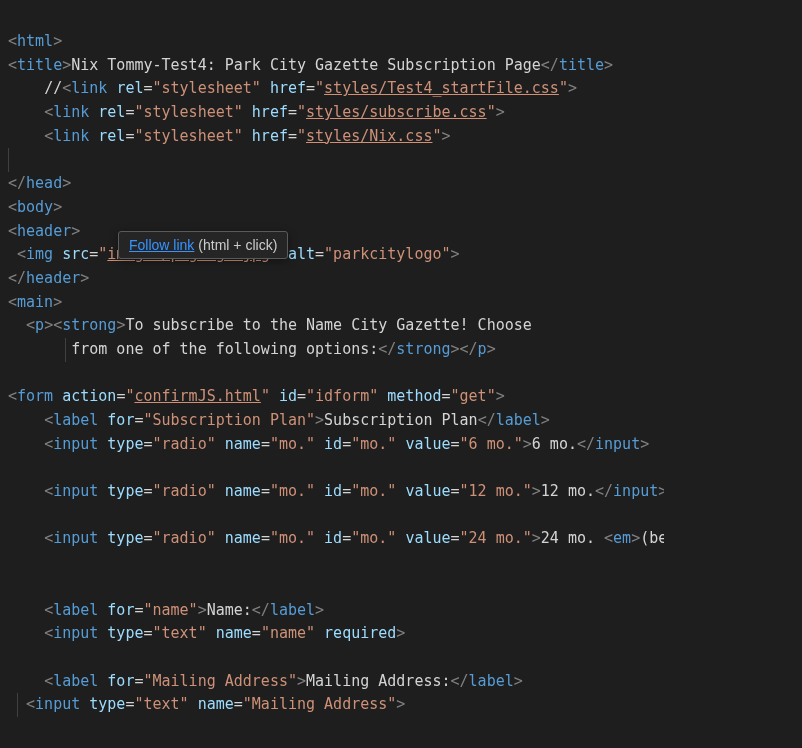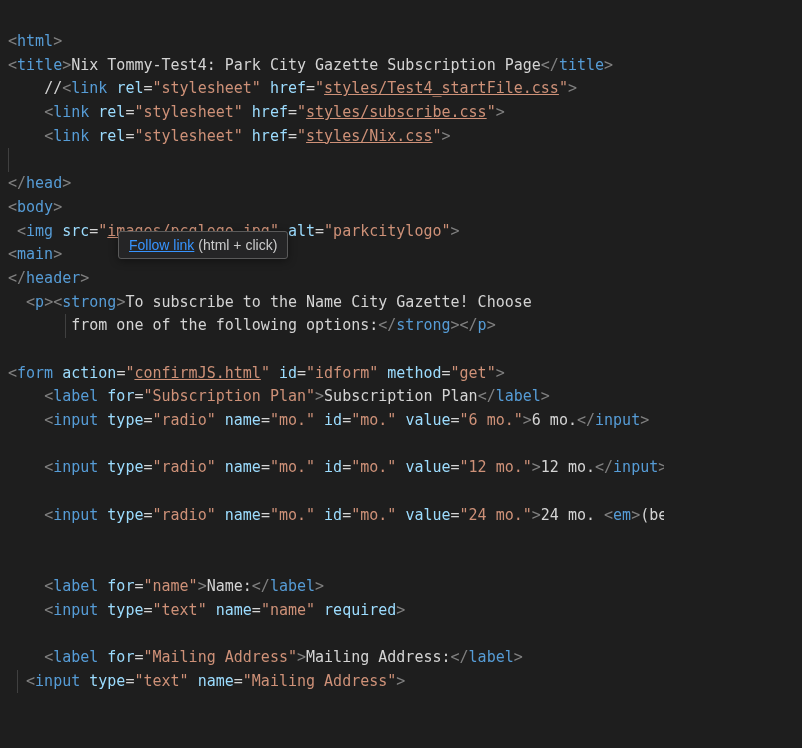--- a/index.html
+++ b/index.html
@@ -78,23 +78,24 @@
 <div class="editor">
   <div class="code-area">
       <div class="code-line"><span class="tok tok-p">&lt;</span><span class="tok tok-t">html</span><span class="tok tok-p">&gt;</span></div>
       <div class="code-line"><span class="tok tok-p">&lt;</span><span class="tok tok-t">title</span><span class="tok tok-p">&gt;</span><span class="tok tok-x">Nix Tommy-Test4: Park City Gazette Subscription Page</span><span class="tok tok-p">&lt;/</span><span class="tok tok-t">title</span><span class="tok tok-p">&gt;</span></div>
       <div class="code-line"><span class="tok tok-w">    </span><span class="tok tok-x">//</span><span class="tok tok-p">&lt;</span><span class="tok tok-t">link</span><span class="tok tok-w"> </span><span class="tok tok-a">rel</span><span class="tok tok-o">=</span><span class="tok tok-s">"stylesheet"</span><span class="tok tok-w"> </span><span class="tok tok-a">href</span><span class="tok tok-o">=</span><span class="tok tok-s">"</span><span class="tok tok-l">styles/Test4_startFile.css</span><span class="tok tok-s">"</span><span class="tok tok-p">&gt;</span></div>
       <div class="code-line"><span class="tok tok-w">    </span><span class="tok tok-p">&lt;</span><span class="tok tok-t">link</span><span class="tok tok-w"> </span><span class="tok tok-a">rel</span><span class="tok tok-o">=</span><span class="tok tok-s">"stylesheet"</span><span class="tok tok-w"> </span><span class="tok tok-a">href</span><span class="tok tok-o">=</span><span class="tok tok-s">"</span><span class="tok tok-l">styles/subscribe.css</span><span class="tok tok-s">"</span><span class="tok tok-p">&gt;</span></div>
       <div class="code-line"><span class="tok tok-w">    </span><span class="tok tok-p">&lt;</span><span class="tok tok-t">link</span><span class="tok tok-w"> </span><span class="tok tok-a">rel</span><span class="tok tok-o">=</span><span class="tok tok-s">"stylesheet"</span><span class="tok tok-w"> </span><span class="tok tok-a">href</span><span class="tok tok-o">=</span><span class="tok tok-s">"</span><span class="tok tok-l">styles/Nix.css</span><span class="tok tok-s">"</span><span class="tok tok-p">&gt;</span></div>
       <div class="code-line"><span class="indent-guide" style="left: 8px;"></span></div>
       <div class="code-line"><span class="tok tok-p">&lt;/</span><span class="tok tok-t">head</span><span class="tok tok-p">&gt;</span></div>
       <div class="code-line"><span class="tok tok-p">&lt;</span><span class="tok tok-t">body</span><span class="tok tok-p">&gt;</span></div>
+      <div class="code-line"><span class="tok tok-p">&lt;</span><span class="tok tok-t">header</span><span class="tok tok-p">&gt;</span></div>
       <div class="code-line"><span class="tok tok-w"> </span><span class="tok tok-p">&lt;</span><span class="tok tok-t">img</span><span class="tok tok-w"> </span><span class="tok tok-a">src</span><span class="tok tok-o">=</span><span class="tok tok-s">"</span><span class="tok tok-l">images/pcglogo.jpg</span><span class="tok tok-s">"</span><span class="tok tok-w"> </span><span class="tok tok-a">alt</span><span class="tok tok-o">=</span><span class="tok tok-s">"parkcitylogo"</span><span class="tok tok-p">&gt;</span></div>
+      <div class="code-line"><span class="tok tok-p">&lt;/</span><span class="tok tok-t">header</span><span class="tok tok-p">&gt;</span></div>
       <div class="code-line"><span class="tok tok-p">&lt;</span><span class="tok tok-t">main</span><span class="tok tok-p">&gt;</span></div>
-      <div class="code-line"><span class="tok tok-p">&lt;/</span><span class="tok tok-t">header</span><span class="tok tok-p">&gt;</span></div>
       <div class="code-line"><span class="tok tok-w">  </span><span class="tok tok-p">&lt;</span><span class="tok tok-t">p</span><span class="tok tok-p">&gt;</span><span class="tok tok-p">&lt;</span><span class="tok tok-t">strong</span><span class="tok tok-p">&gt;</span><span class="tok tok-x">To subscribe to the Name City Gazette! Choose</span></div>
       <div class="code-line"><span class="indent-guide" style="left: 64.7px;"></span><span class="tok tok-w">       </span><span class="tok tok-x">from one of the following options:</span><span class="tok tok-p">&lt;/</span><span class="tok tok-t">strong</span><span class="tok tok-p">&gt;</span><span class="tok tok-p">&lt;/</span><span class="tok tok-t">p</span><span class="tok tok-p">&gt;</span></div>
       <div class="code-line"></div>
       <div class="code-line"><span class="tok tok-p">&lt;</span><span class="tok tok-t">form</span><span class="tok tok-w"> </span><span class="tok tok-a">action</span><span class="tok tok-o">=</span><span class="tok tok-s">"</span><span class="tok tok-l">confirmJS.html</span><span class="tok tok-s">"</span><span class="tok tok-w"> </span><span class="tok tok-a">id</span><span class="tok tok-o">=</span><span class="tok tok-s">"idform"</span><span class="tok tok-w"> </span><span class="tok tok-a">method</span><span class="tok tok-o">=</span><span class="tok tok-s">"get"</span><span class="tok tok-p">&gt;</span></div>
       <div class="code-line"><span class="tok tok-w">    </span><span class="tok tok-p">&lt;</span><span class="tok tok-t">label</span><span class="tok tok-w"> </span><span class="tok tok-a">for</span><span class="tok tok-o">=</span><span class="tok tok-s">"Subscription Plan"</span><span class="tok tok-p">&gt;</span><span class="tok tok-x">Subscription Plan</span><span class="tok tok-p">&lt;/</span><span class="tok tok-t">label</span><span class="tok tok-p">&gt;</span></div>
       <div class="code-line"><span class="tok tok-w">    </span><span class="tok tok-p">&lt;</span><span class="tok tok-t">input</span><span class="tok tok-w"> </span><span class="tok tok-a">type</span><span class="tok tok-o">=</span><span class="tok tok-s">"radio"</span><span class="tok tok-w"> </span><span class="tok tok-a">name</span><span class="tok tok-o">=</span><span class="tok tok-s">"mo."</span><span class="tok tok-w"> </span><span class="tok tok-a">id</span><span class="tok tok-o">=</span><span class="tok tok-s">"mo."</span><span class="tok tok-w"> </span><span class="tok tok-a">value</span><span class="tok tok-o">=</span><span class="tok tok-s">"6 mo."</span><span class="tok tok-p">&gt;</span><span class="tok tok-x">6 mo.</span><span class="tok tok-p">&lt;/</span><span class="tok tok-t">input</span><span class="tok tok-p">&gt;</span></div>
       <div class="code-line"></div>
       <div class="code-line"><span class="tok tok-w">    </span><span class="tok tok-p">&lt;</span><span class="tok tok-t">input</span><span class="tok tok-w"> </span><span class="tok tok-a">type</span><span class="tok tok-o">=</span><span class="tok tok-s">"radio"</span><span class="tok tok-w"> </span><span class="tok tok-a">name</span><span class="tok tok-o">=</span><span class="tok tok-s">"mo."</span><span class="tok tok-w"> </span><span class="tok tok-a">id</span><span class="tok tok-o">=</span><span class="tok tok-s">"mo."</span><span class="tok tok-w"> </span><span class="tok tok-a">value</span><span class="tok tok-o">=</span><span class="tok tok-s">"12 mo."</span><span class="tok tok-p">&gt;</span><span class="tok tok-x">12 mo.</span><span class="tok tok-p">&lt;/</span><span class="tok tok-t">input</span><span class="tok tok-p">&gt;</span></div>
       <div class="code-line"></div>
       <div class="code-line"><span class="tok tok-w">    </span><span class="tok tok-p">&lt;</span><span class="tok tok-t">input</span><span class="tok tok-w"> </span><span class="tok tok-a">type</span><span class="tok tok-o">=</span><span class="tok tok-s">"radio"</span><span class="tok tok-w"> </span><span class="tok tok-a">name</span><span class="tok tok-o">=</span><span class="tok tok-s">"mo."</span><span class="tok tok-w"> </span><span class="tok tok-a">id</span><span class="tok tok-o">=</span><span class="tok tok-s">"mo."</span><span class="tok tok-w"> </span><span class="tok tok-a">value</span><span class="tok tok-o">=</span><span class="tok tok-s">"24 mo."</span><span class="tok tok-p">&gt;</span><span class="tok tok-x">24 mo. </span><span class="tok tok-p">&lt;</span><span class="tok tok-t">em</span><span class="tok tok-p">&gt;</span><span class="tok tok-x">(best value)</span></div>

